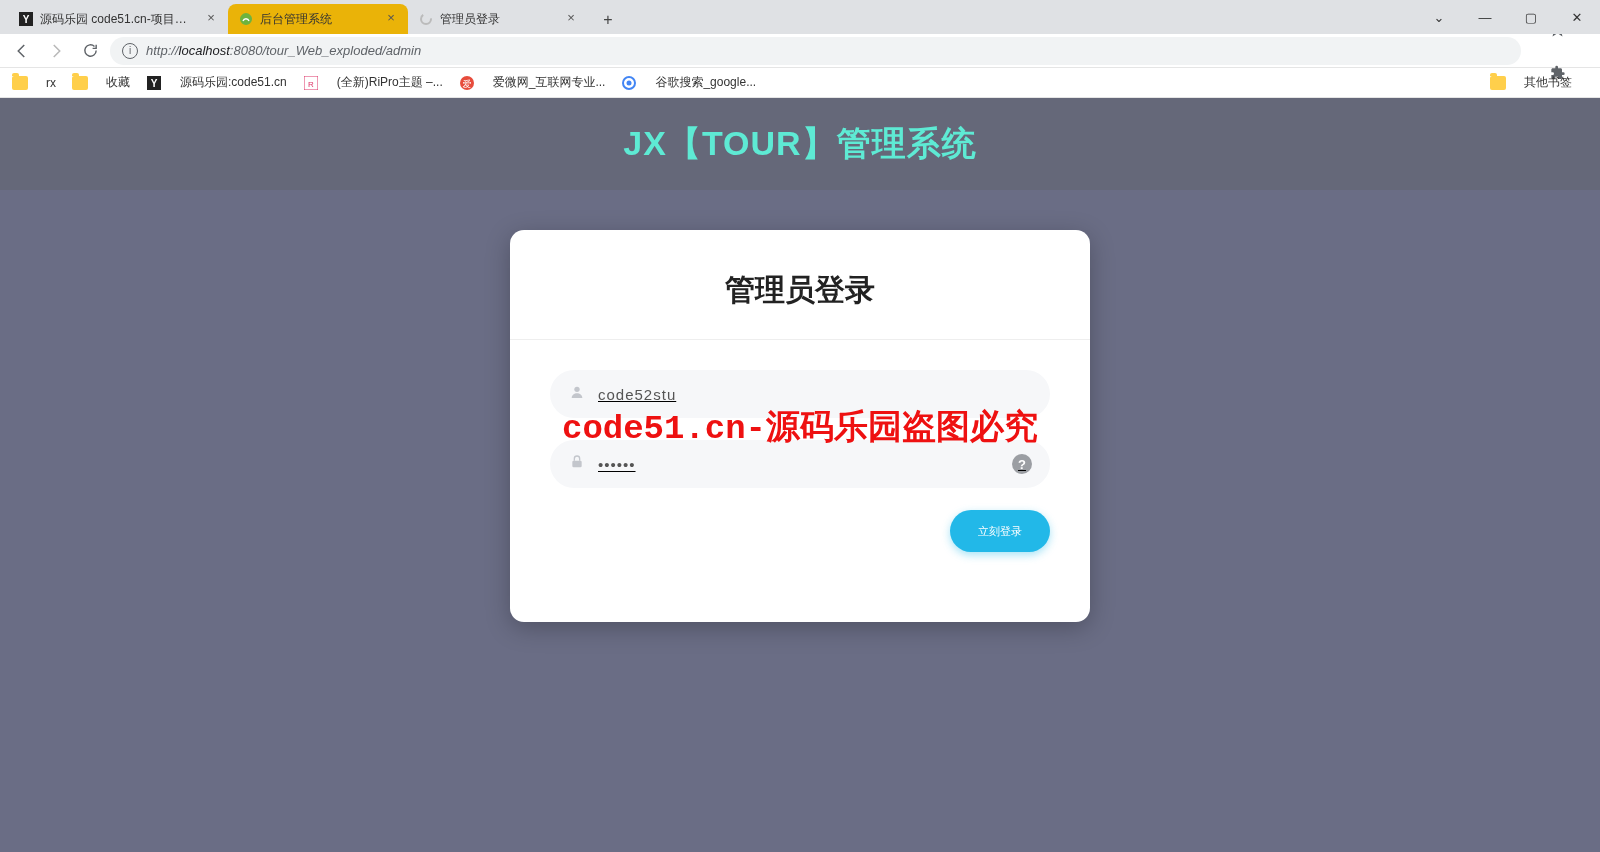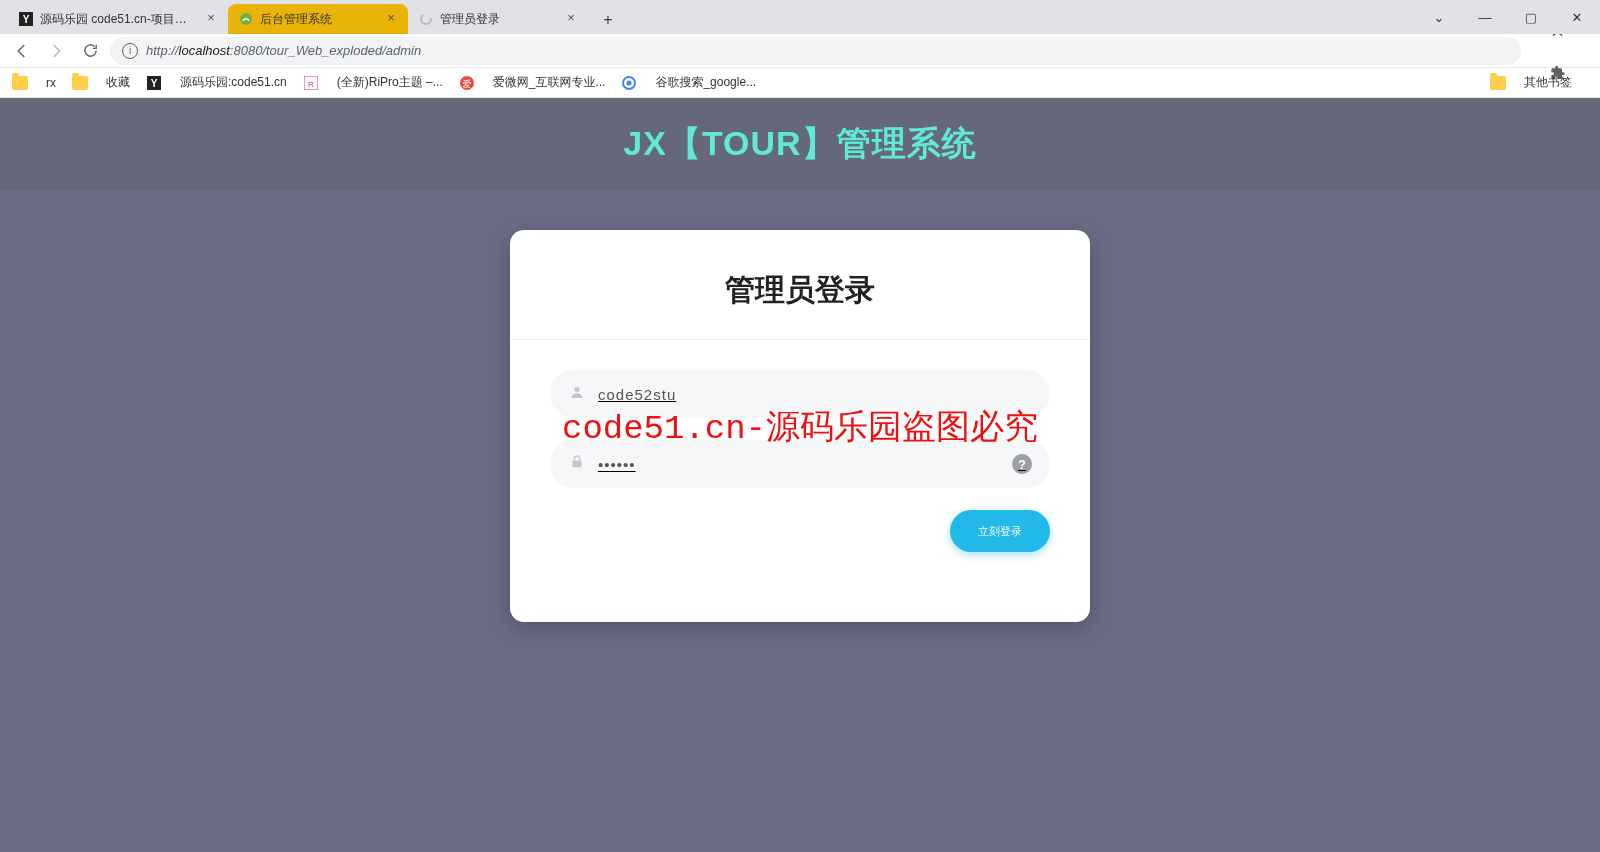--- a/index.html
+++ b/index.html
@@ -42,21 +42,21 @@
   .login-card { width:580px; background:#fff; border-radius:14px; margin:40px auto 0 auto; padding:40px 40px 70px 40px; box-shadow:0 6px 24px rgba(0,0,0,.25); }
   .login-card h2 { text-align:center; font-size:30px; font-weight:800; color:#222; }
   .login-card hr { border:none; border-top:1px solid #eee; margin:28px -40px 30px -40px;}
   .field { background:#f6f7f9; border-radius:24px; height:48px; display:flex; align-items:center; padding:0 18px; gap:12px; margin-bottom:22px;text-decoration:underline; }
   .field .icon { width:18px; text-align:center; color:#c3c6cc; }
   .field input { flex:1; border:none; background:transparent; outline:none; font-size:15px; color:#555; letter-spacing:1px;}
   .field .help { color:#9b9ea3; font-size:16px; cursor:pointer; width:20px; height:20px; border-radius:50%; background:#9b9ea3; color:#fff; font-weight:bold; display:flex; align-items:center; justify-content:center; font-size:13px;}
   .submit-row { display:flex; justify-content:flex-end; }
   .submit-btn { background:#22b8e8; color:#fff; border:none; border-radius:22px; height:42px; padding:0 28px; font-size:11px; cursor:pointer; box-shadow:0 3px 8px rgba(34,184,232,.4);}
 
-  .watermark { position:absolute; left:50%; top:306px; transform:translateX(-50%); color:#e11; font-size:34px; font-family: "SimSun","Courier New",monospace; white-space:nowrap; pointer-events:none; z-index:5; font-weight:400;}
+  .watermark { position:absolute; left:50%; top:306px; transform:translateX(-50%); color:#e11; font-size:34px; font-family: "SimSun","Courier New",monospace; white-space:nowrap; pointer-events:none; z-index:5; font-weight:700;}
 </style>
 </head>
 <body>
 
 <div class="chrome">
 
   <div class="tabbar">
     <div class="tab">
       <span class="favicon">
         <svg width="14" height="14" viewBox="0 0 14 14">

